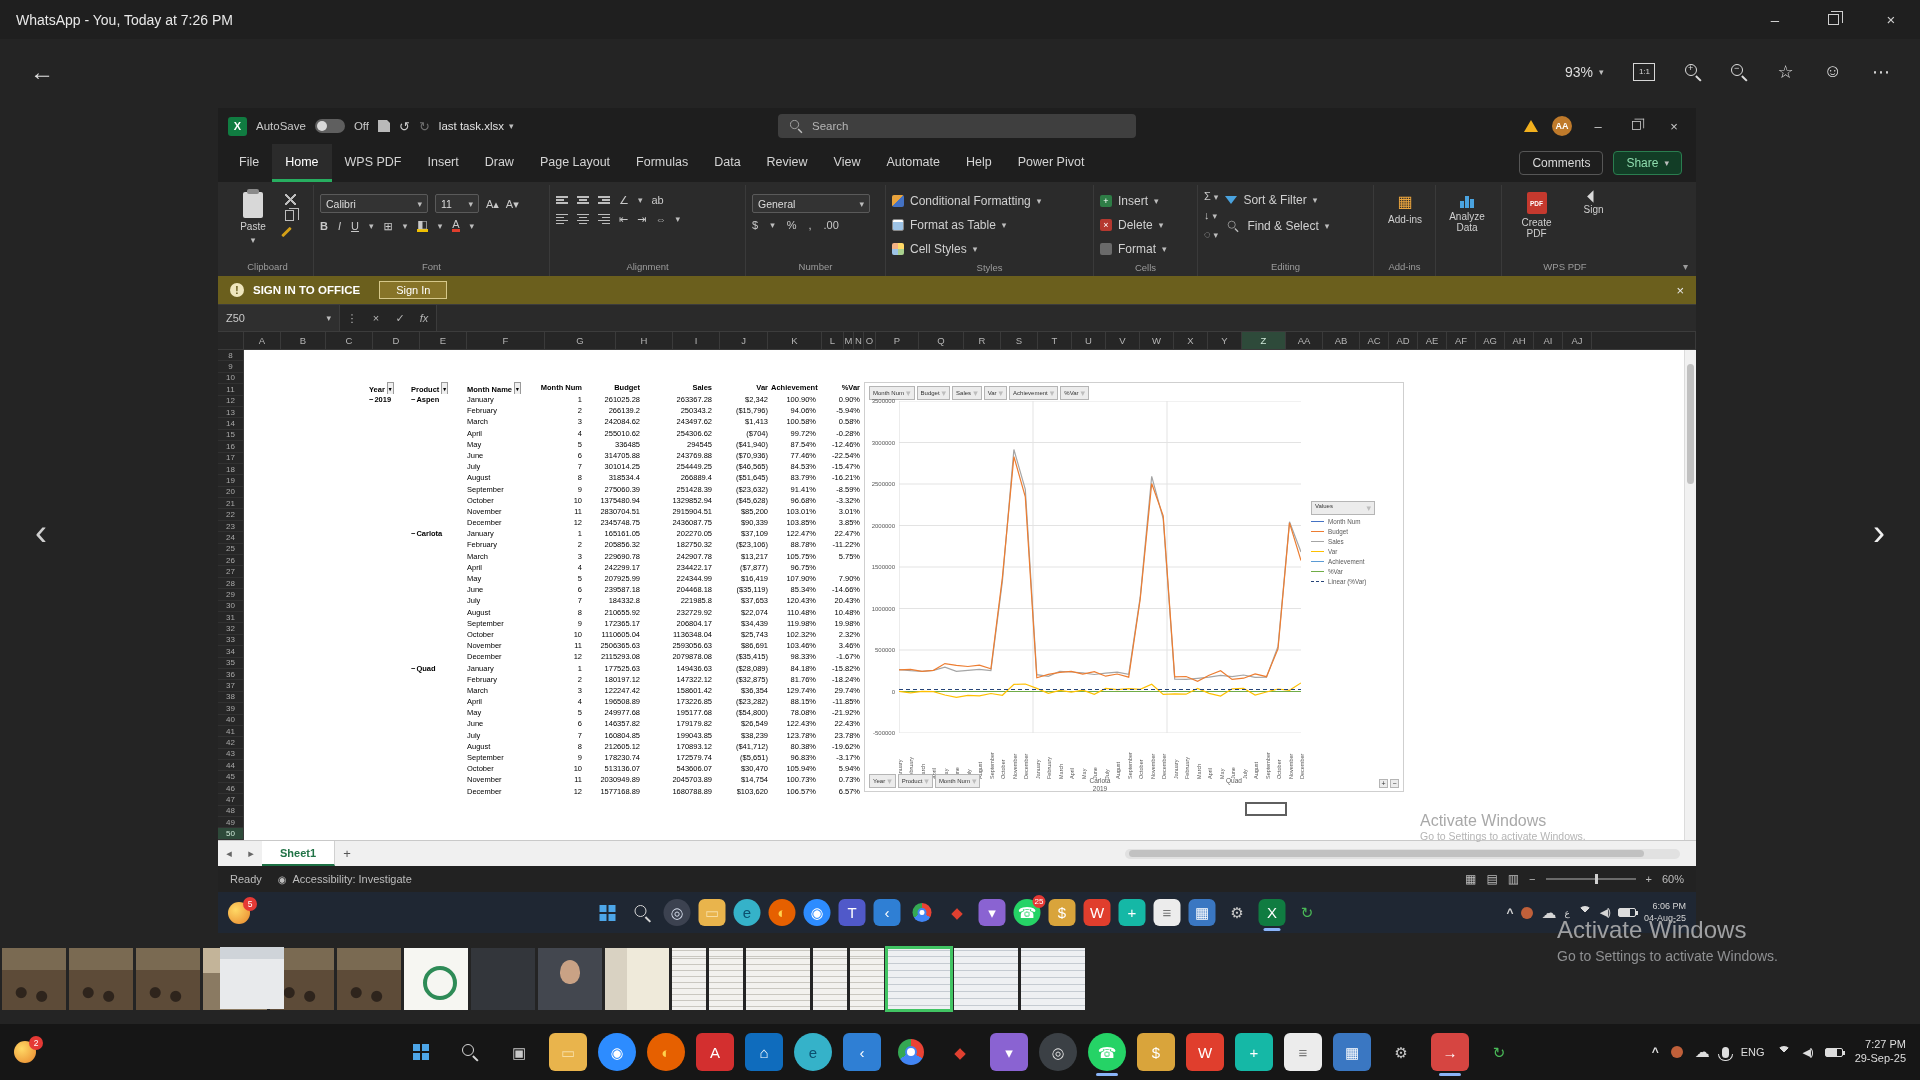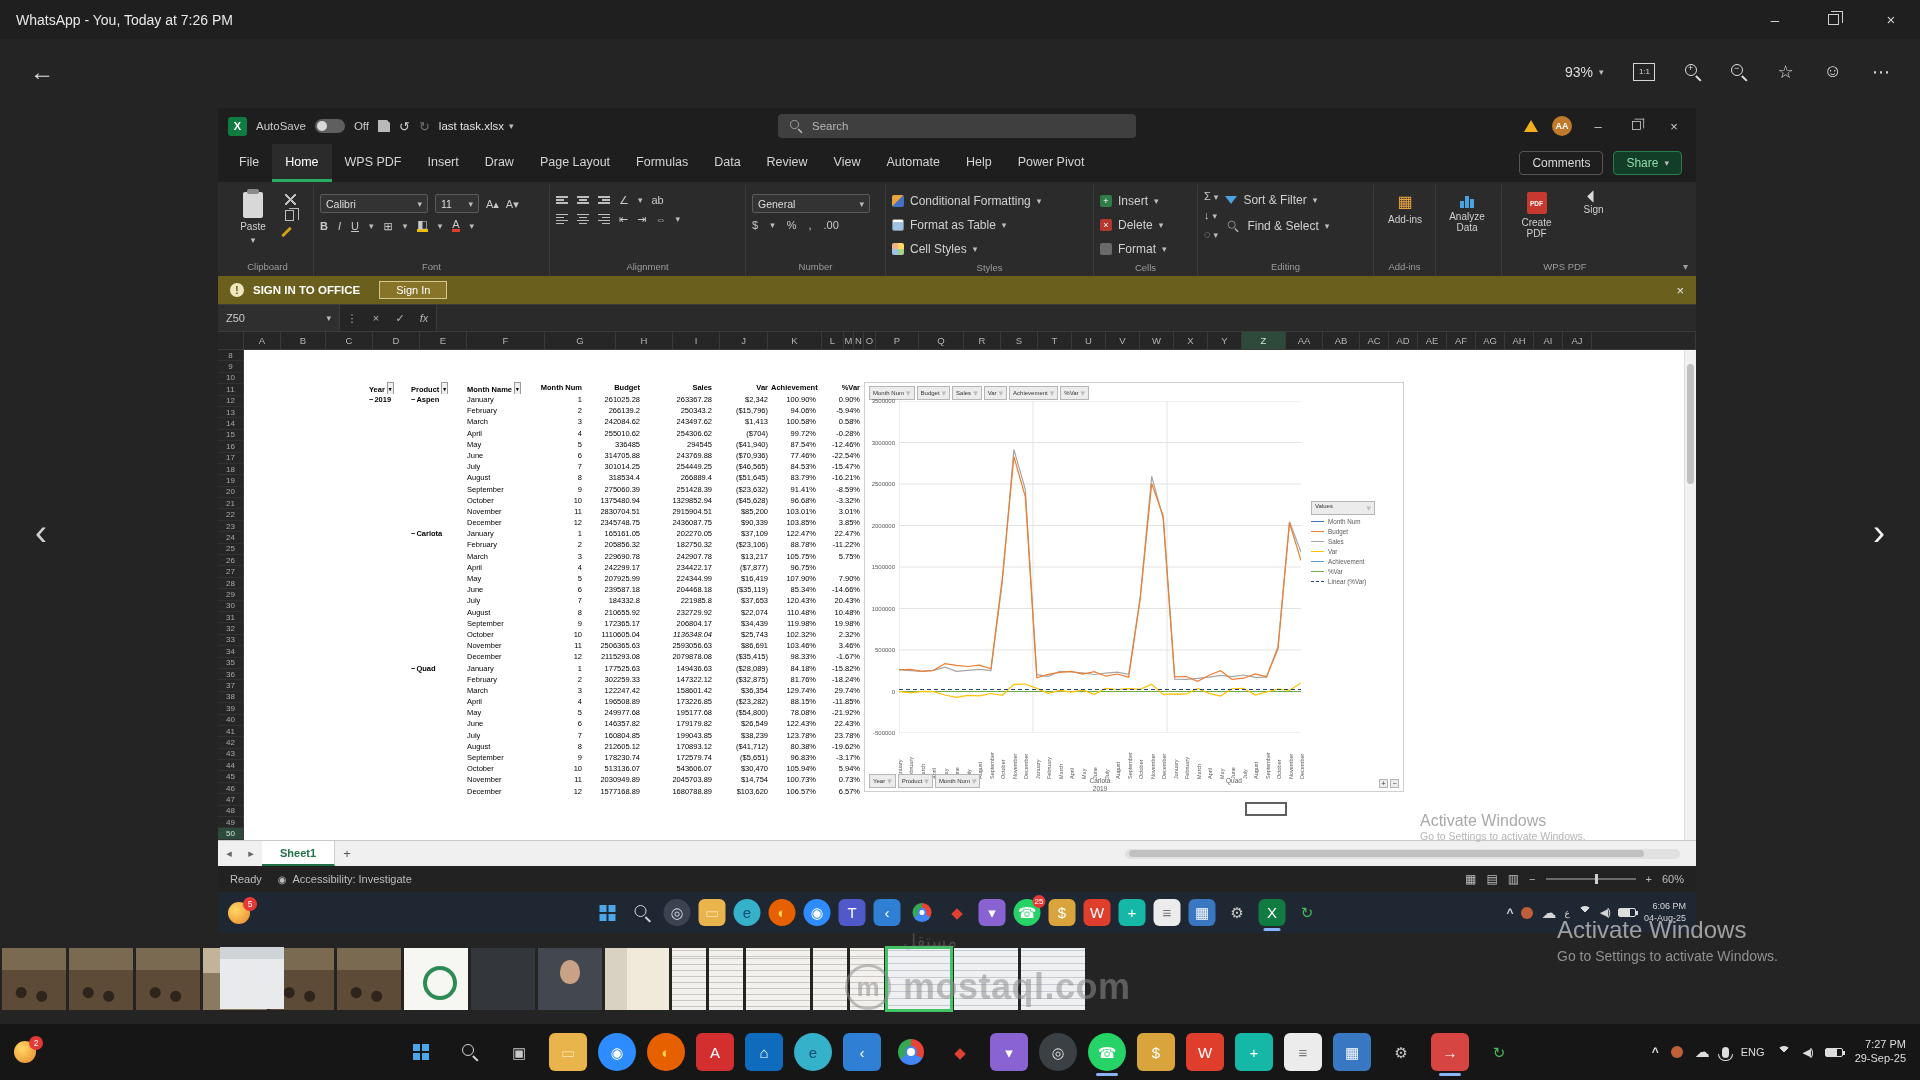--- a/index.html
+++ b/index.html
@@ -881,21 +881,21 @@
                     <div class="p-cell num" style="width: 56px;">$34,439</div>
                     <div class="p-cell num" style="width: 48px;">119.98%</div>
                     <div class="p-cell num" style="width: 44px;">19.98%</div>
                   </div>
                   <div class="p-row">
                     <div class="p-cell txt grp" style="width: 42px;"></div>
                     <div class="p-cell txt grp" style="width: 56px;"></div>
                     <div class="p-cell txt" style="width: 62px;">October</div>
                     <div class="p-cell num" style="width: 58px;">10</div>
                     <div class="p-cell num" style="width: 58px;">1110605.04</div>
-                    <div class="p-cell num" style="width: 72px; font-style: italic;">1136348.04</div>
+                    <div class="p-cell num" style="width: 72px;">1136348.04</div>
                     <div class="p-cell num" style="width: 56px;">$25,743</div>
                     <div class="p-cell num" style="width: 48px;">102.32%</div>
                     <div class="p-cell num" style="width: 44px;">2.32%</div>
                   </div>
                   <div class="p-row">
                     <div class="p-cell txt grp" style="width: 42px;"></div>
                     <div class="p-cell txt grp" style="width: 56px;"></div>
                     <div class="p-cell txt" style="width: 62px;">November</div>
                     <div class="p-cell num" style="width: 58px;">11</div>
                     <div class="p-cell num" style="width: 58px;">2506365.63</div>
@@ -924,21 +924,21 @@
                     <div class="p-cell num" style="width: 72px;">149436.63</div>
                     <div class="p-cell num" style="width: 56px;">($28,089)</div>
                     <div class="p-cell num" style="width: 48px;">84.18%</div>
                     <div class="p-cell num" style="width: 44px;">-15.82%</div>
                   </div>
                   <div class="p-row">
                     <div class="p-cell txt grp" style="width: 42px;"></div>
                     <div class="p-cell txt grp" style="width: 56px;"></div>
                     <div class="p-cell txt" style="width: 62px;">February</div>
                     <div class="p-cell num" style="width: 58px;">2</div>
-                    <div class="p-cell num" style="width: 58px;">302259.33</div>
+                    <div class="p-cell num" style="width: 58px;">180197.12</div>
                     <div class="p-cell num" style="width: 72px;">147322.12</div>
                     <div class="p-cell num" style="width: 56px;">($32,875)</div>
                     <div class="p-cell num" style="width: 48px;">81.76%</div>
                     <div class="p-cell num" style="width: 44px;">-18.24%</div>
                   </div>
                   <div class="p-row">
                     <div class="p-cell txt grp" style="width: 42px;"></div>
                     <div class="p-cell txt grp" style="width: 56px;"></div>
                     <div class="p-cell txt" style="width: 62px;">March</div>
                     <div class="p-cell num" style="width: 58px;">3</div>
@@ -1326,25 +1326,20 @@
         <div class="thumb doc narrow"></div>
         <div class="thumb doc narrow"></div>
         <div class="thumb doc"></div>
         <div class="thumb doc narrow"></div>
         <div class="thumb doc narrow"></div>
         <div class="thumb sheet selected"></div>
         <div class="thumb sheet"></div>
         <div class="thumb sheet"></div>
       </div>
 
-    <div class="mq">
-      <span class="mq-ar">مستقل</span>
-      <span class="mq-logo">m</span>
-      <span class="mq-text">mostaql.com</span>
-    </div>
 
     <div class="act-big">
       <div class="l1">Activate Windows</div>
       <div class="l2">Go to Settings to activate Windows.</div>
     </div>
   </div>
 
   <div class="taskbar">
     <span class="weather">
         <span class="sun"></span>

